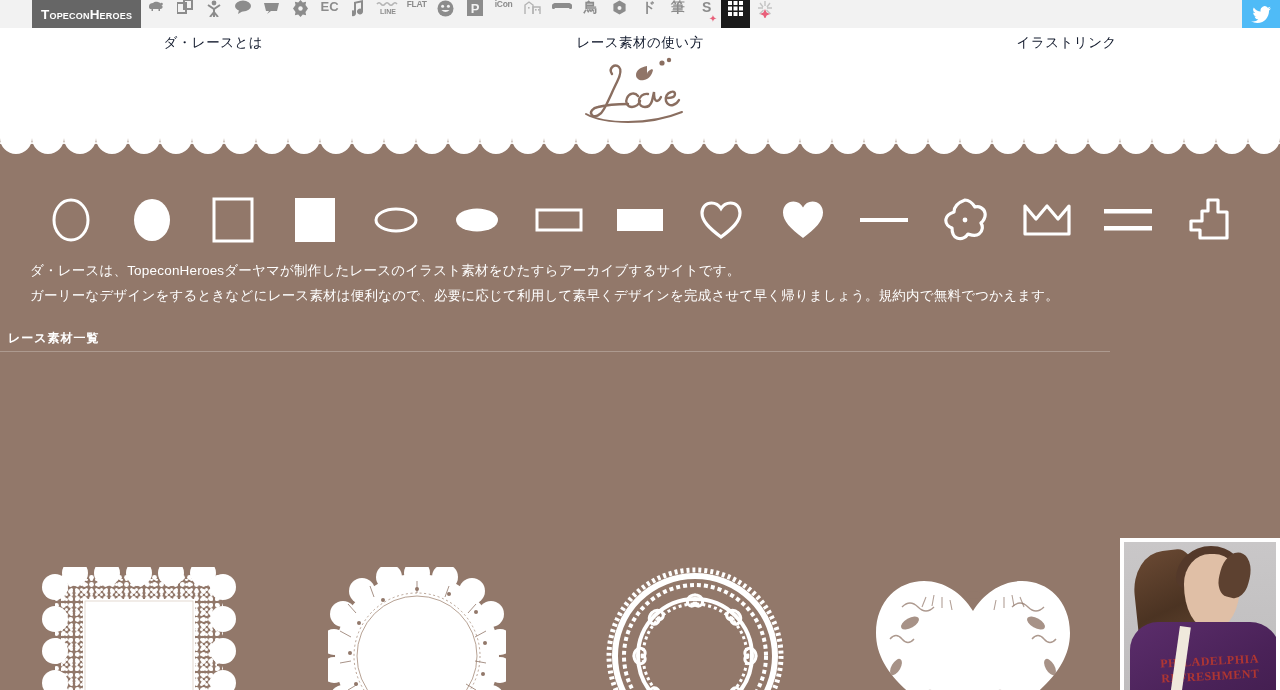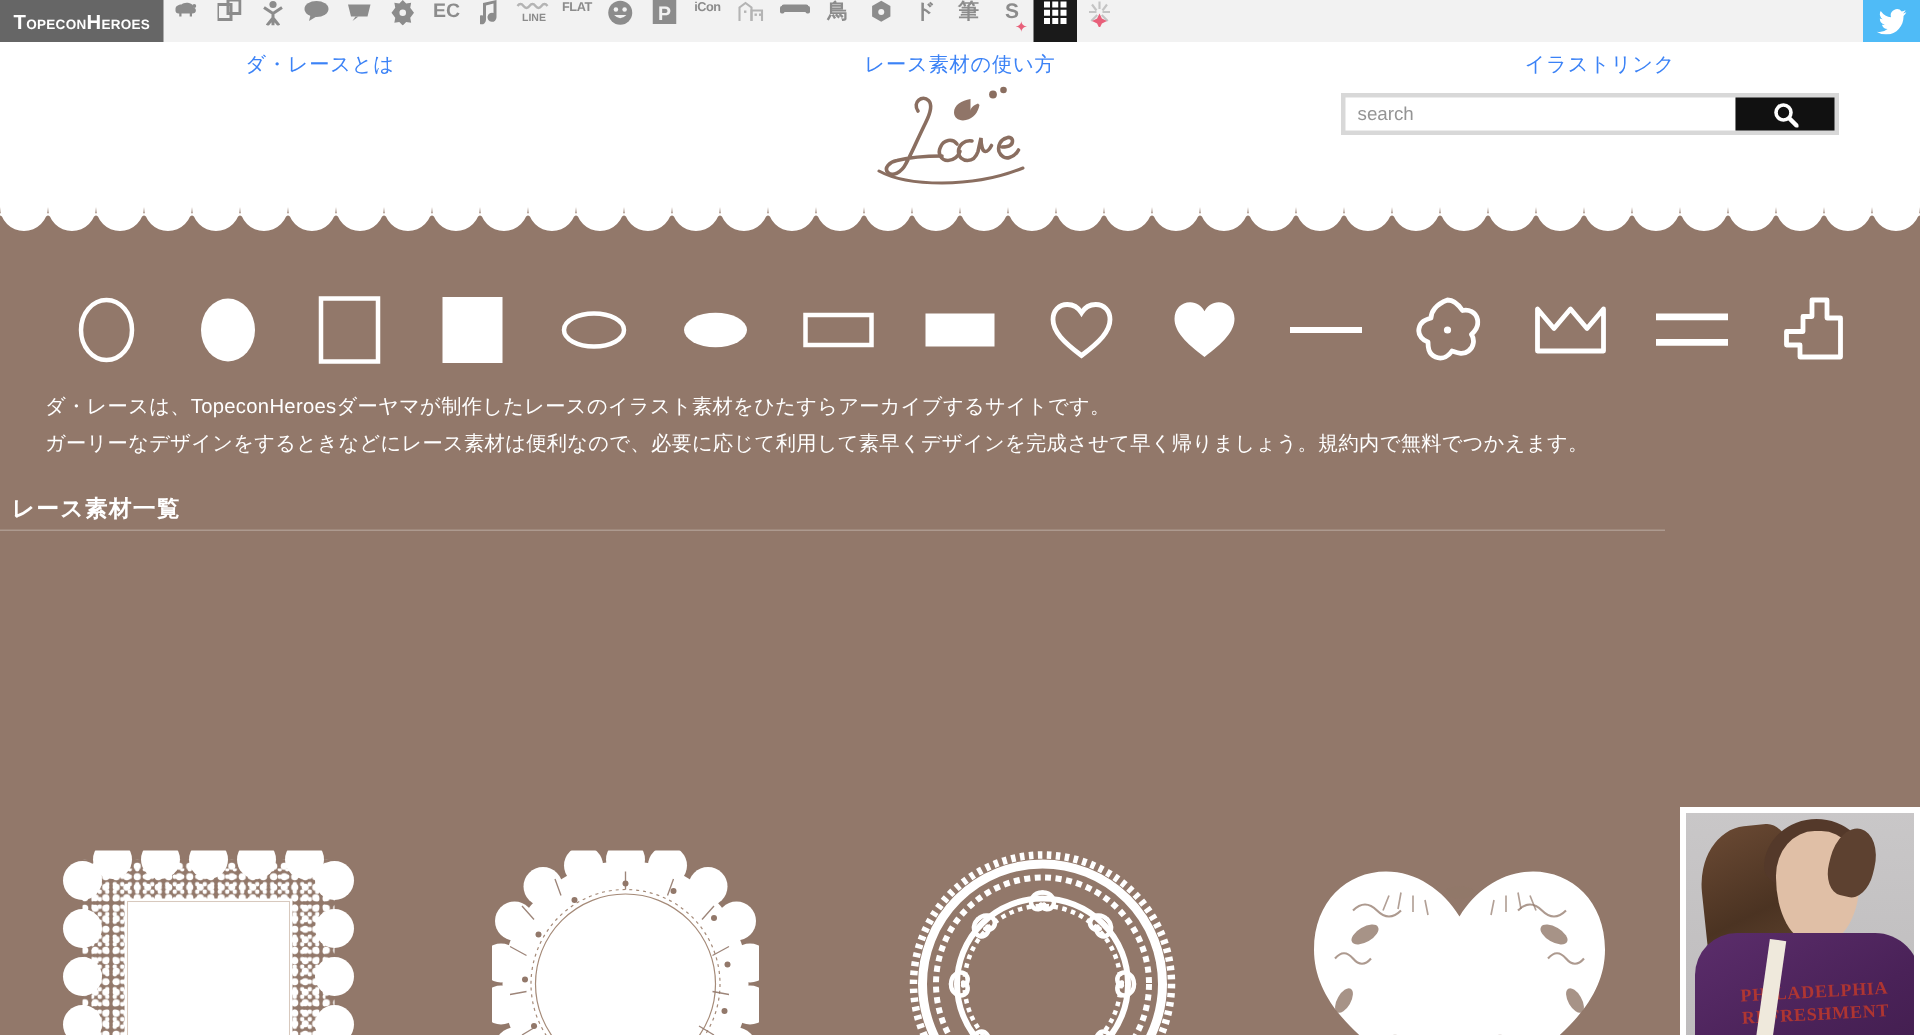--- a/index.html
+++ b/index.html
@@ -10,20 +10,21 @@
     background: #ffffff;
   }
 
   
   .topbar {
     position: relative;
     height: 28px;
     background: #f2f2f2;
     display: flex;
     align-items: center;
+    padding-left: 32px;
   }
   .brandbox {
     background: #666666;
     color: #ffffff;
     height: 28px;
     display: flex;
     align-items: center;
     padding: 0 9px;
     font-size: 13.5px;
     font-weight: bold;
@@ -56,21 +57,21 @@
   
   .nav {
     height: 30px;
     display: flex;
     background: #ffffff;
     padding-top: 6px;
   }
   .nav a {
     flex: 1;
     text-align: center;
-    color: #3b82f6;
+    color: #0f172a;
     font-size: 13.5px;
     text-decoration: none;
     letter-spacing: .5px;
   }
 
   
   .headband {
     position: relative;
     height: 74px;
     background: #ffffff;
@@ -136,21 +137,21 @@
   .lead {
     color: #ffffff;
     font-size: 13.5px;
     line-height: 25px;
     padding: 8px 30px 0 30px;
     letter-spacing: .2px;
   }
 
   .sectitle {
     color: #ffffff;
-    font-size: 15px;
+    font-size: 12px;
     font-weight: bold;
     padding: 22px 0 0 8px;
     letter-spacing: 1px;
     border-bottom: 1px solid rgba(255,255,255,.25);
     padding-bottom: 4px;
     margin: 0 0 0 0;
     width: 1110px;
   }
 
   
@@ -421,29 +422,20 @@
         <path d="M98 40c-5-1-9 3-9 7 0 4 3 6 6 6 4 0 6-3 7-6l2-9c0 5 1 9 3 9 2 0 3-2 4-4" stroke-width="2.4" stroke-linecap="round"></path>
         <path d="M118 44c4 0 7-1 7-4 0-2-2-3-4-2-4 1-6 5-5 9 1 3 4 5 7 4 3-1 5-3 6-5" stroke-width="2.4" stroke-linecap="round"></path>
         <path d="M36 60c18 10 62 12 96-2" stroke-width="2" stroke-linecap="round"></path>
       </g>
       <g fill="#8a6e60">
         <path d="M97 12c-6 1-11 4-11 9 0 4 4 6 8 5 5-1 8-5 9-10l-1-1c-3 1-5 3-5 5" opacity=".95"></path>
         <circle cx="112" cy="9" r="2.6"></circle>
         <circle cx="119" cy="6" r="2.2"></circle>
       </g>
     </svg>
-  </div>
-  <div class="searchwrap">
-    <input type="text" placeholder="search" style="">
-    <button class="searchbtn">
-      <svg width="17" height="17" viewBox="0 0 17 17">
-          <circle cx="7" cy="7" r="5" fill="none" stroke="#fff" stroke-width="2.4"></circle>
-          <path d="M11 11l5 5" stroke="#fff" stroke-width="3" stroke-linecap="round"></path>
-        </svg>
-    </button>
   </div>
 </div>
 
 <svg class="scallop" viewBox="0 0 1280 26" preserveAspectRatio="none">
   <defs>
     <pattern id="scal" x="0" y="0" width="32" height="26" patternUnits="userSpaceOnUse">
       <path d="M0 6 A16 16 0 0 0 32 6 L32 26 L0 26 Z" fill="#92786a"></path>
       <path d="M12 13 L20 13 L16 7 Z" fill="#ffffff"></path>
       <circle cx="16" cy="16.5" r="1.3" fill="#ffffff"></circle>
       <circle cx="1" cy="11" r="1.1" fill="#ffffff"></circle>

